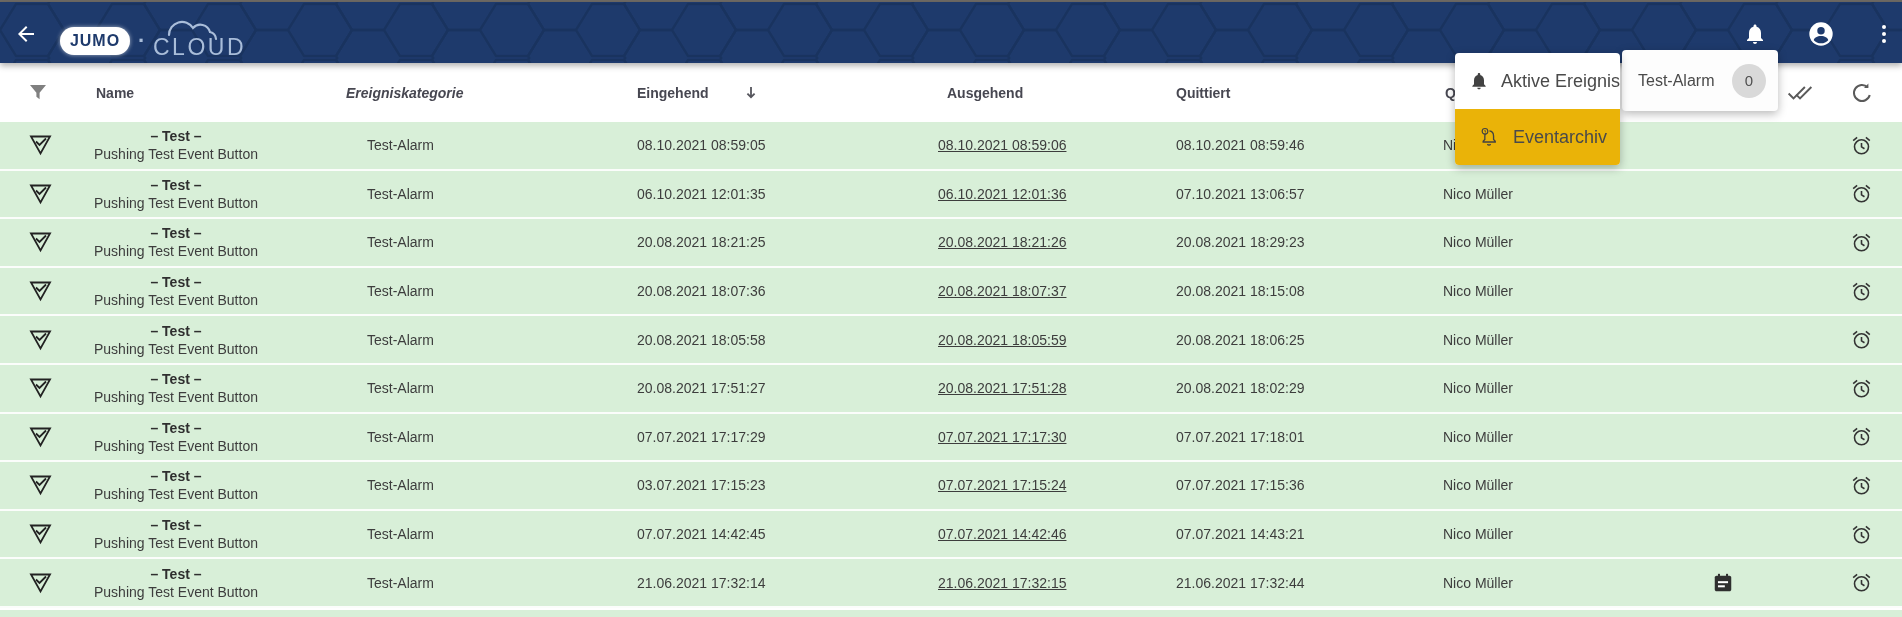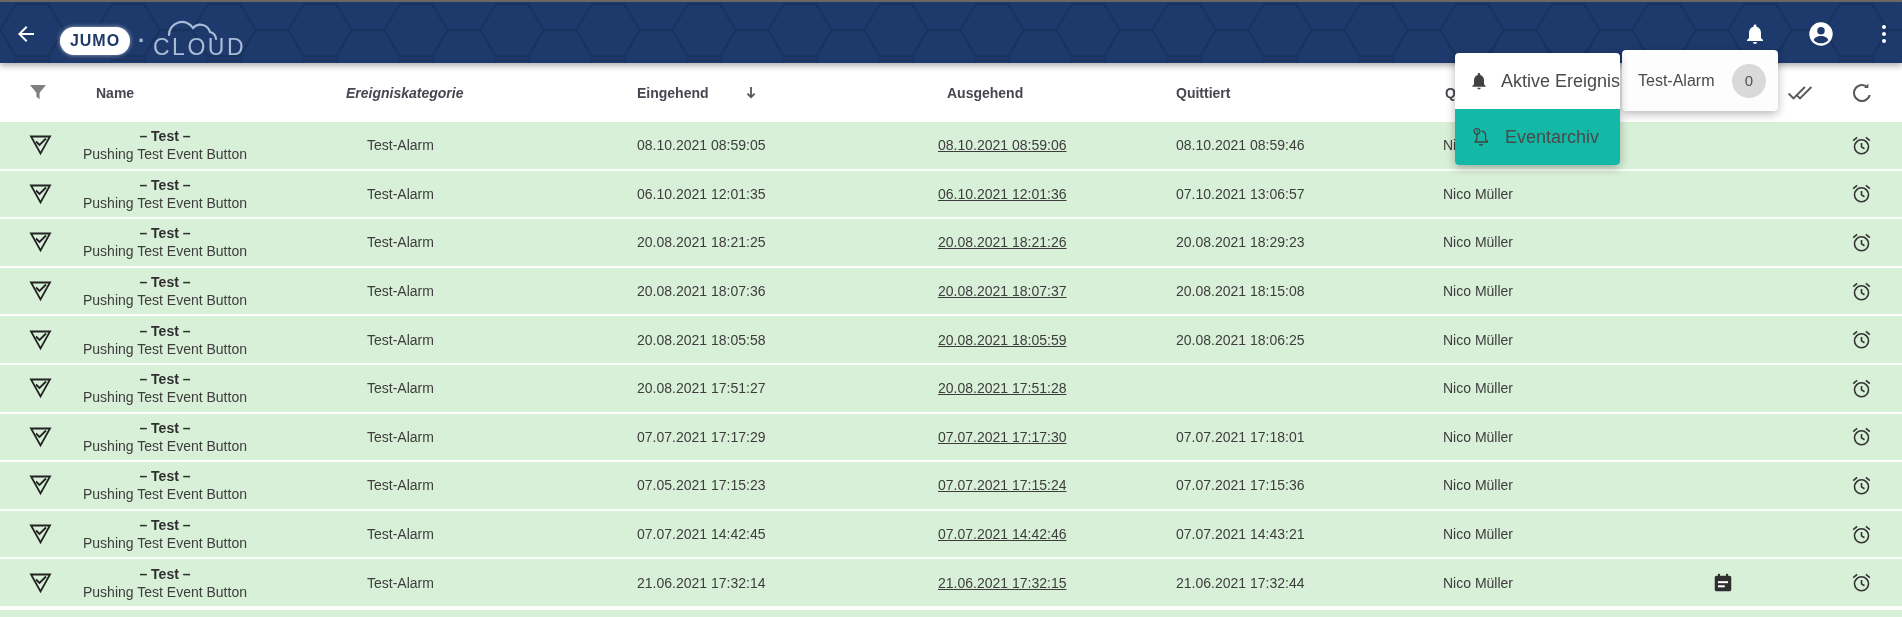--- a/index.html
+++ b/index.html
@@ -36,33 +36,33 @@
   .h-name{left:96px;} .h-cat{left:346px;font-style:italic;} .h-in{left:637px;gap:27px;}
   .h-out{left:907px;margin-left:40px;} .h-ack{left:1176px;text-align:right;} .h-by{left:1445px;}
   .h-filter{position:absolute;left:26px;top:0;height:59px;display:flex;align-items:center;cursor:pointer;}
   .h-tool{position:absolute;top:0;height:59px;display:flex;align-items:center;cursor:pointer;}
   .t-done{left:1787px;} .t-refresh{left:1850px;}
   .sort-arrow{margin-left:8px;display:flex;align-items:center;}
   
   .tbody{position:absolute;left:0;top:122px;width:1902px;}
   .trow{position:relative;width:1902px;height:48.6px;background:#d8efd8;border-bottom:2px solid #fbfdfb;}
   .trow .cell{position:absolute;top:0;height:46.6px;display:flex;align-items:center;font-size:14px;color:#3d3d3d;}
-  .c-icon{left:28px;} .c-name{left:83px;flex-direction:column;align-items:flex-start;justify-content:center;}
+  .c-icon{left:28px;} .c-name{left:94px;flex-direction:column;align-items:flex-start;justify-content:center;}
   .c-name .t1{font-weight:bold;color:#2f2f2f;line-height:18px;}
   .c-name .t2{color:#3d3d3d;line-height:18px;}
   .c-cat{left:367px;} .c-in{left:637px;} .c-out{left:938px;text-decoration:underline;} .c-ack{left:1176px;} .c-by{left:1443px;}
   .c-cal{left:1712px;} .c-clk{left:1851px;}
   .partial-row{position:absolute;left:0;top:610px;width:1902px;height:7px;background:#d8efd8;}
   
   .menu-card{
     position:absolute;left:1455px;top:53px;width:165px;height:112px;background:#ffffff;
     border-radius:4px;box-shadow:0 3px 10px rgba(0,0,0,.28);z-index:20;overflow:hidden;
   }
   .menu-item{height:56px;display:flex;align-items:center;cursor:pointer;}
-  .menu-item.selected{background:#14b8a6;}
+  .menu-item.selected{background:#eab308;padding-left:8px;}
   .menu-item .mi-icon{width:24px;margin-left:14px;display:flex;align-items:center;justify-content:center;}
   .menu-item .mi-label{margin-left:12px;font-size:18px;color:#4a4a4a;white-space:nowrap;}
   
   .chip-card{
     position:absolute;left:1622px;top:50px;width:156px;height:61px;background:#fdfdfd;
     border-radius:4px;box-shadow:0 3px 10px rgba(0,0,0,.28);z-index:19;
     display:flex;align-items:center;
   }
   .chip-label{margin-left:16px;font-size:16px;color:#4a4a4a;}
   .chip-count{
@@ -296,20 +296,21 @@
           <path d="M8 7.5l3.5 3.5L18 4.5" fill="none" stroke="#222222" stroke-width="1.8"></path>
         </svg>
       </span>
       <span class="cell c-name">
         <span class="t1">– Test –</span>
         <span class="t2">Pushing Test Event Button</span>
       </span>
       <span class="cell c-cat">Test-Alarm</span>
       <span class="cell c-in">20.08.2021 17:51:27</span>
       <span class="cell c-out">20.08.2021 17:51:28</span>
+      <span class="cell c-ack">20.08.2021 18:02:29</span>
       <span class="cell c-by">Nico Müller</span>
 
       <span class="cell c-clk">
         <svg width="21" height="21" viewBox="0 0 24 24">
           <circle cx="12" cy="13.5" r="8" fill="none" stroke="#333333" stroke-width="1.8"></circle>
           <path d="M12 9.2v4.3l3.4 2.2" fill="none" stroke="#333333" stroke-width="1.8"></path>
           <path d="M2.5 6.5 L7 2.8 M21.5 6.5 L17 2.8" fill="none" stroke="#333333" stroke-width="1.8"></path>
         </svg>
       </span>
     </div>
@@ -343,21 +344,21 @@
         <svg width="25" height="22" viewBox="0 0 25 22">
           <path d="M3 2.5h19L12.5 19.5z" fill="none" stroke="#222222" stroke-width="1.8"></path>
           <path d="M8 7.5l3.5 3.5L18 4.5" fill="none" stroke="#222222" stroke-width="1.8"></path>
         </svg>
       </span>
       <span class="cell c-name">
         <span class="t1">– Test –</span>
         <span class="t2">Pushing Test Event Button</span>
       </span>
       <span class="cell c-cat">Test-Alarm</span>
-      <span class="cell c-in">07.05.2021 17:15:23</span>
+      <span class="cell c-in">03.07.2021 17:15:23</span>
       <span class="cell c-out">07.07.2021 17:15:24</span>
       <span class="cell c-ack">07.07.2021 17:15:36</span>
       <span class="cell c-by">Nico Müller</span>
 
       <span class="cell c-clk">
         <svg width="21" height="21" viewBox="0 0 24 24">
           <circle cx="12" cy="13.5" r="8" fill="none" stroke="#333333" stroke-width="1.8"></circle>
           <path d="M12 9.2v4.3l3.4 2.2" fill="none" stroke="#333333" stroke-width="1.8"></path>
           <path d="M2.5 6.5 L7 2.8 M21.5 6.5 L17 2.8" fill="none" stroke="#333333" stroke-width="1.8"></path>
         </svg>

